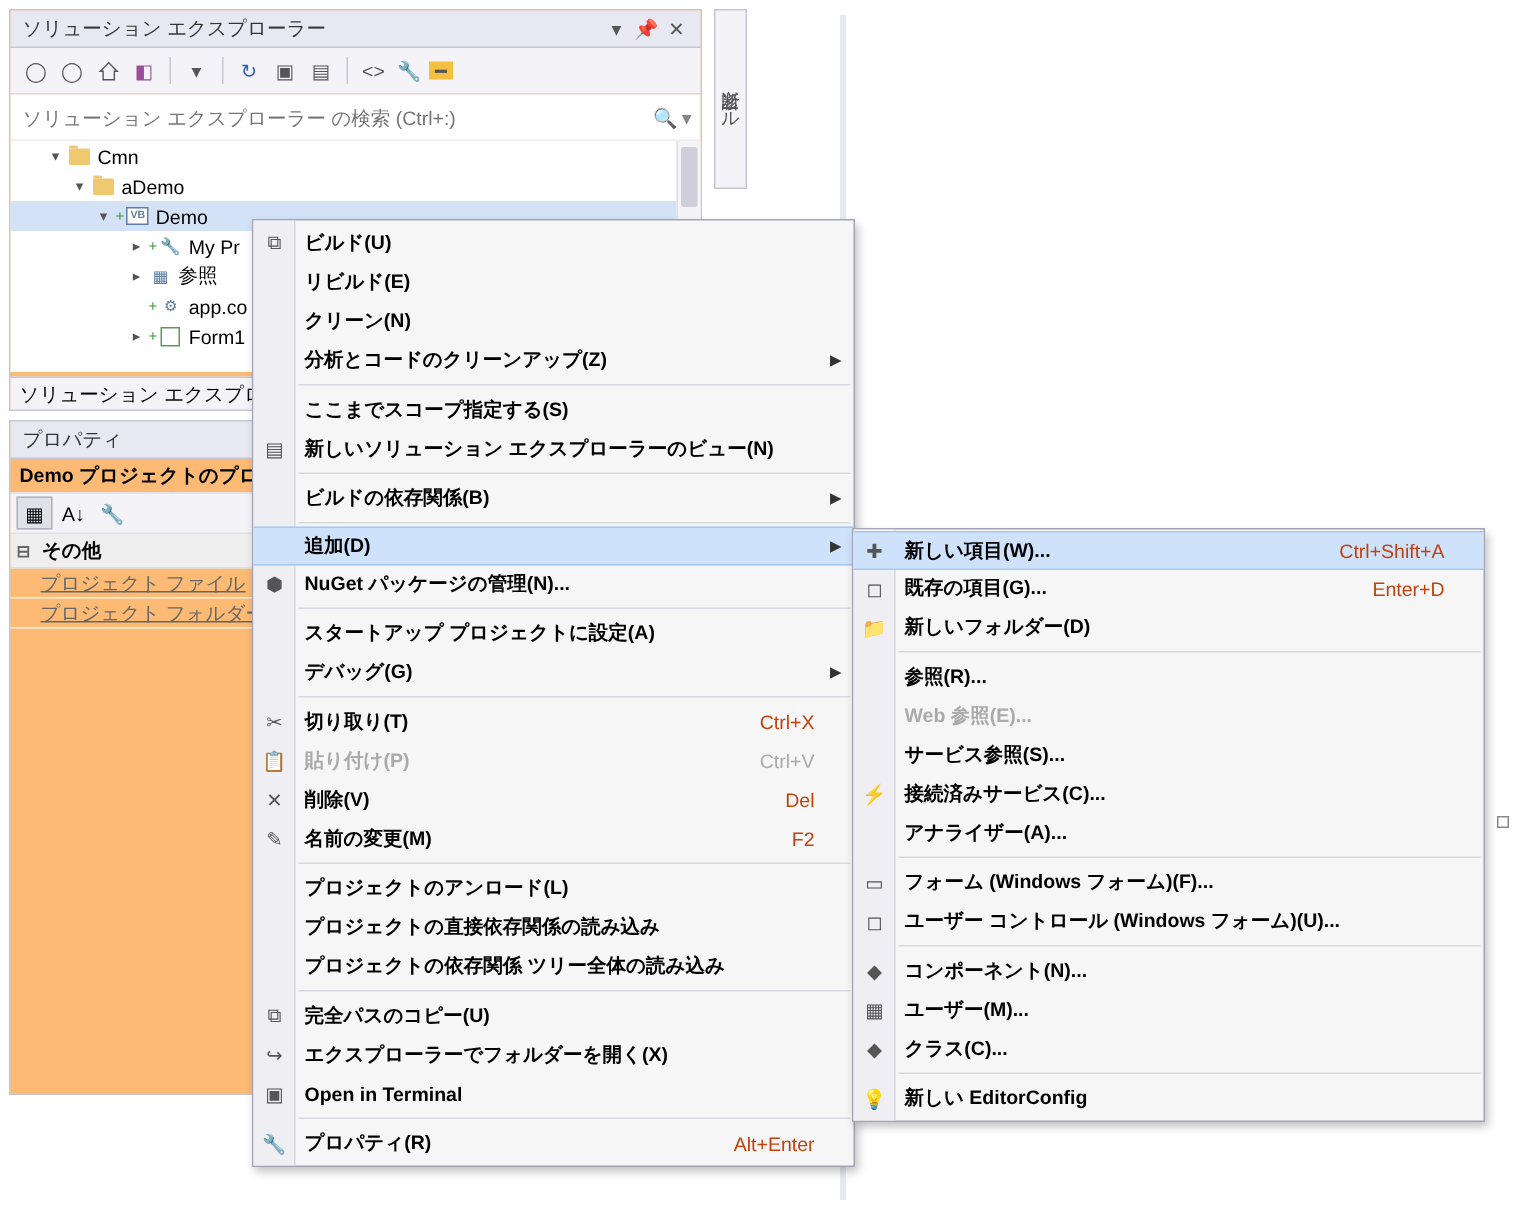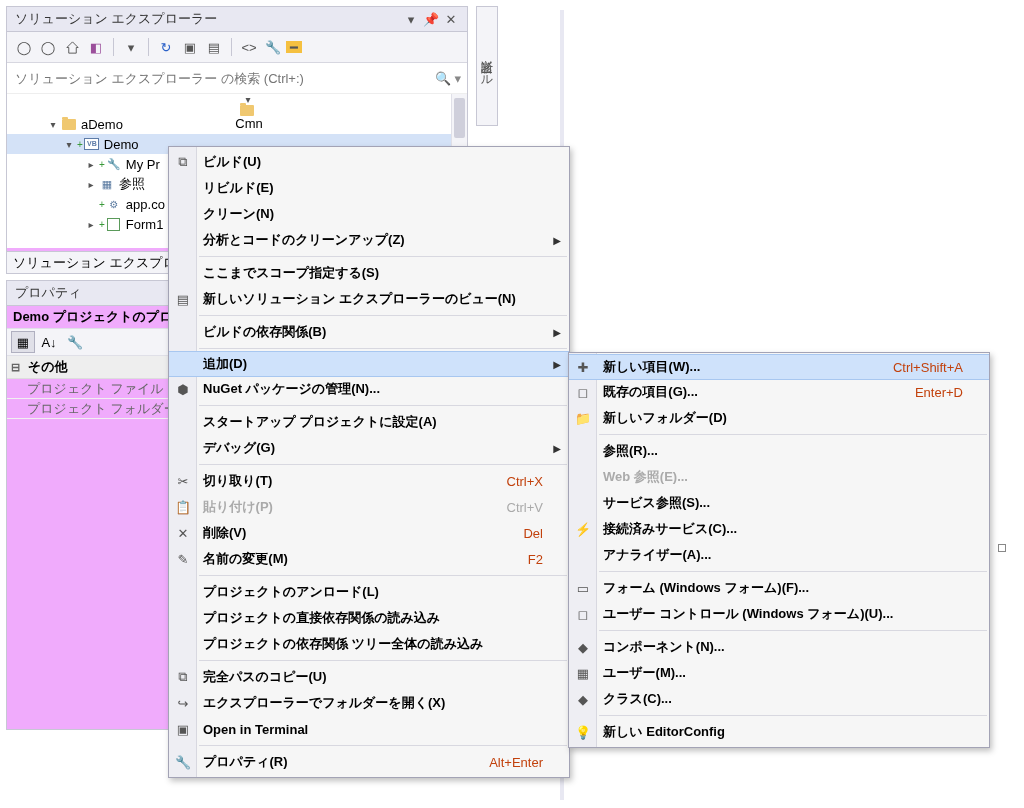--- a/index.html
+++ b/index.html
@@ -1,38 +1,38 @@
 <!DOCTYPE html>
 <html><head>
 <meta charset="utf-8">
 <style>
 * { box-sizing: border-box; margin: 0; padding: 0; font-family: "Yu Gothic UI", "Meiryo UI", sans-serif; font-size: 13px; }
 body { width: 1024px; height: 808px; background: #fff; position: relative; overflow: hidden; }
-.panel { position: absolute; border: 1px solid #c7c7d4; background: #f0abfc; }
+.panel { position: absolute; border: 1px solid #c7c7d4; background: #fdba74; }
 .panel-title { background: #e8e8f2; padding: 3px 8px; color: #333; display: flex; align-items: center; justify-content: space-between; border-bottom: 1px solid #c7c7d4; }
 .panel-title .title-icons { display: flex; gap: 4px; }
 .panel-title .title-icons span { width: 16px; height: 14px; display: flex; align-items: center; justify-content: center; color: #555; cursor: pointer; }
 
 .sol-explorer { left: 6px; top: 6px; width: 462px; height: 268px; }
 .toolbar { background: #f4f4f8; padding: 4px 6px; display: flex; align-items: center; gap: 2px; border-bottom: 1px solid #d7d7e0; }
 .toolbar .sep { width: 1px; height: 18px; background: #c7c7d4; margin: 0 4px; }
 .tb-btn { width: 22px; height: 22px; display: flex; align-items: center; justify-content: center; color: #555; cursor: pointer; }
 .tb-btn svg { width: 15px; height: 15px; }
 .search-row { background: #fff; padding: 4px 6px; display: flex; align-items: center; border-bottom: 1px solid #eee; }
 .search-input { flex: 1; border: none; outline: none; color: #999; padding: 2px; font-size: 13px; }
 .tree { background: #fff; position: relative; }
 .tree-scrollbar { position: absolute; right: 0; top: 0; bottom: 0; width: 16px; background: #f4f4f8; border-left: 1px solid #e0e0e8; }
 .tree-scroll-thumb { position: absolute; left: 2px; right: 2px; top: 4px; height: 40px; background: #cfcfdb; border-radius: 2px; }
 .tree-row { display: flex; align-items: center; height: 20px; padding-left: 8px; }
 .tree-row.selected { background: #d4e2f7; }
 .expander { width: 12px; height: 12px; margin-right: 2px; display: flex; align-items: center; justify-content: center; color: #555; }
 .expander.open::before { content: "▾"; font-size: 10px; }
 .expander.closed::before { content: "▸"; font-size: 10px; }
 .node-icon { width: 16px; height: 16px; margin-right: 4px; display: flex; align-items: center; justify-content: center; }
-.indent-1 { padding-left: 24px; flex-direction: column; }
+.indent-1 { padding-left: 24px; }
 .indent-2 { padding-left: 40px; }
 .indent-3 { padding-left: 56px; }
 .indent-4 { padding-left: 78px; }
 .folder-ico { width: 14px; height: 11px; background: #f0c870; border-radius: 1px; position: relative; }
 .folder-ico::before { content: ""; position: absolute; top: -2px; left: 0; width: 6px; height: 2px; background: #f0c870; border-radius: 1px 1px 0 0; }
 .vb-ico { width: 15px; height: 12px; border: 1px solid #5d7ba7; background: #fff; font-size: 7px; line-height: 10px; text-align: center; color: #5d7ba7; font-weight: bold; }
 .wrench-ico::before { content: "🔧"; font-size: 11px; }
 .ref-ico::before { content: "▦"; font-size: 11px; color: #5a7aa0; }
 .config-ico::before { content: "⚙"; font-size: 10px; color: #5a7aa0; }
 .cs-ico { width: 13px; height: 13px; background: #fff; border: 1px solid #5a9a5a; }
@@ -40,21 +40,21 @@
 .panel-tabs { position: absolute; bottom: 0; left: 0; right: 0; background: #f4f4f8; border-top: 1px solid #c7c7d4; padding: 2px 6px; height: 22px; display: flex; align-items: center; }
 
 .properties { left: 6px; top: 280px; width: 462px; height: 450px; }
 .prop-header { padding: 2px 6px; font-size: 13px; border-bottom: 1px solid #e0e0e8; white-space: nowrap; overflow: hidden; }
 .prop-toolbar { display: flex; gap: 2px; padding: 2px 4px; background: #f4f4f8; border-bottom: 1px solid #e0e0e8; }
 .prop-toolbar .pt-btn { width: 24px; height: 22px; display: flex; align-items: center; justify-content: center; border: 1px solid transparent; }
 .prop-toolbar .pt-btn.active { background: #e0e0e8; border: 1px solid #b0b0c0; }
 .prop-section { background: #eee; padding: 2px 4px; font-weight: bold; border-bottom: 1px solid #ddd; }
 .prop-section .collapse::before { content: "⊟"; font-size: 11px; margin-right: 4px; color: #666; }
 .prop-row { display: flex; height: 20px; align-items: center; padding: 0 8px 0 20px; border-bottom: 1px solid #f0f0f0; }
-.prop-row span { color: #666; }
+.prop-row span { color: #666; text-decoration: underline; }
 
 
 .side-tab { position: absolute; left: 476px; top: 6px; width: 22px; height: 120px; background: #f4f4f8; border: 1px solid #c7c7d4; writing-mode: vertical-rl; text-align: center; padding: 8px 2px; font-size: 12px; color: #555; }
 
 
 .context-menu { position: absolute; background: #f6f6f6; border: 1px solid #a3a3b5; box-shadow: 2px 3px 6px rgba(0,0,0,0.25); padding: 2px 0; }
 .context-menu .icon-gutter { position: absolute; left: 0; top: 0; bottom: 0; width: 28px; background: #eeeef3; border-right: 1px solid #d8d8e0; }
 .menu-item { position: relative; display: flex; align-items: center; height: 26px; padding: 0 26px 0 34px; white-space: nowrap; cursor: default; }
 .menu-item.highlighted { background: #cfe2fb; border-top: 1px solid #a8c7f0; border-bottom: 1px solid #a8c7f0; height: 26px; margin: -1px 0; }
 .menu-item .mi-text { flex: 1; font-weight: bold; }

